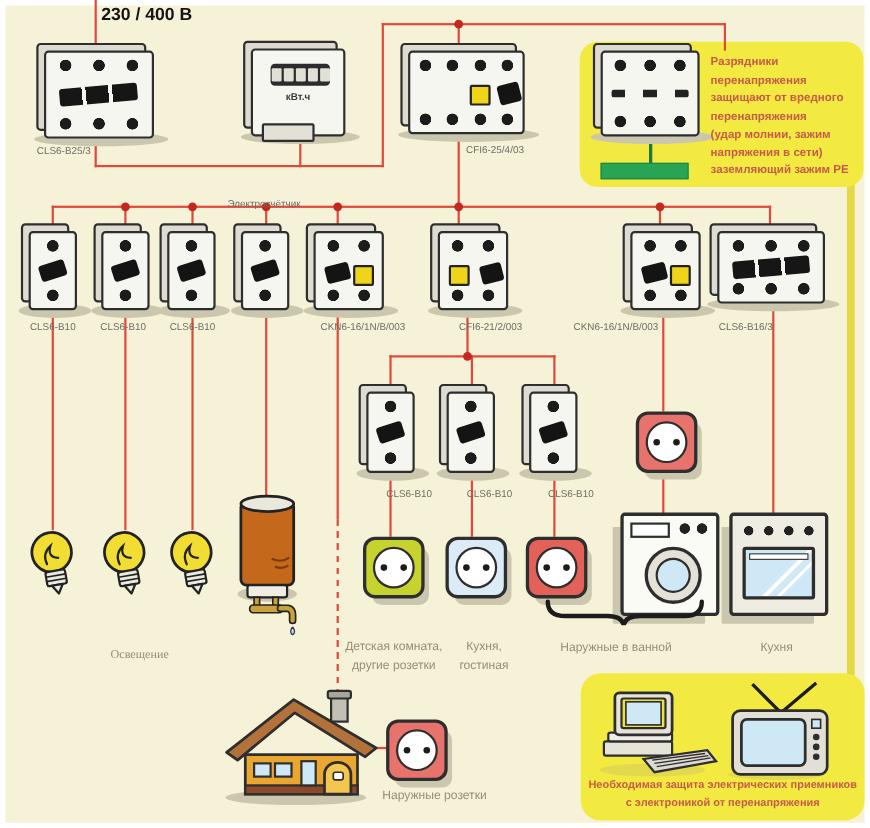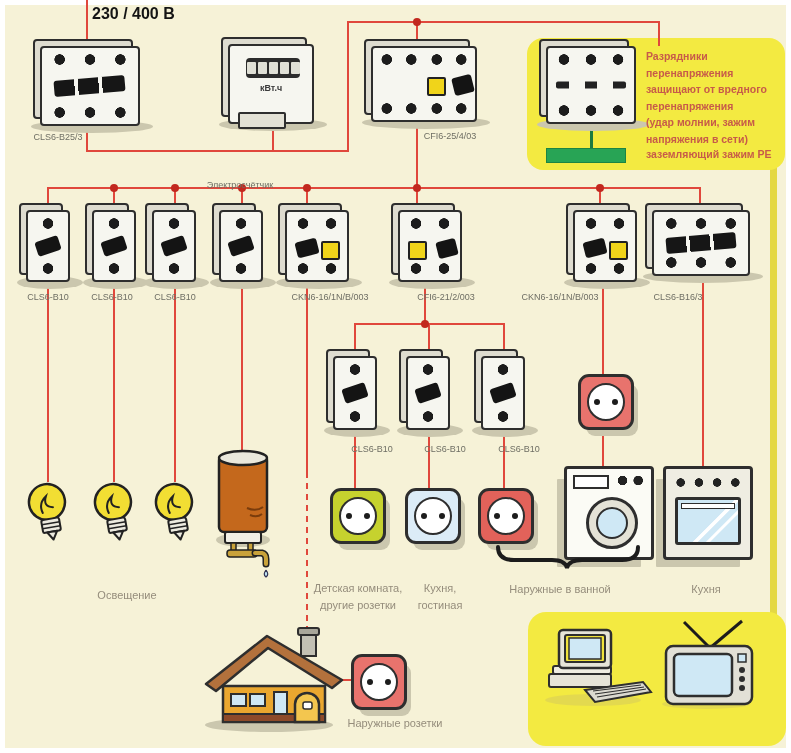--- a/index.html
+++ b/index.html
@@ -332,21 +332,21 @@
   <svg style="position:absolute;left:151px;top:478px;" width="48" height="66" viewBox="0 0 48 66">
     <g transform="rotate(-10 24 30)">
       <circle cx="24" cy="24" r="18" fill="#f2de33" stroke="#222" stroke-width="2.5"></circle>
       <path d="M18,34 Q15,24 24,18 Q19,28 29,30" fill="none" stroke="#222" stroke-width="2" stroke-linecap="round"></path>
       <rect x="15" y="41" width="18" height="13" rx="2" fill="#eceadf" stroke="#222" stroke-width="2"></rect>
       <line x1="15" y1="45.5" x2="33" y2="45.5" stroke="#222" stroke-width="1.5"></line>
       <line x1="15" y1="49.5" x2="33" y2="49.5" stroke="#222" stroke-width="1.5"></line>
       <polygon points="19,54 29,54 24,62" fill="#eceadf" stroke="#222" stroke-width="2" stroke-linejoin="round"></polygon>
     </g>
   </svg>
-  <div class="zonelbl" style="left:67px;top:589px;width:120px;">Освещение</div>
+  <div class="zonelbl" style="left:67px;top:589px;width:120px;font-family:Liberation Serif, serif;">Освещение</div>
 
   <svg style="position:absolute;left:215px;top:448px;" width="56" height="130" viewBox="0 0 56 130">
     <ellipse cx="28" cy="92" rx="27" ry="7" fill="#cbc7ae"></ellipse>
     <rect x="4" y="8" width="48" height="76" rx="5" fill="#c4681c" stroke="#222" stroke-width="2.5"></rect>
     <ellipse cx="28" cy="10" rx="24" ry="7" fill="#eae8dc" stroke="#222" stroke-width="2.5"></ellipse>
     <path d="M32,60 q9,4 16,-1" fill="none" stroke="#7a3c0c" stroke-width="2"></path>
     <path d="M35,67 q7,3 12,-1" fill="none" stroke="#7a3c0c" stroke-width="2"></path>
     <rect x="10" y="84" width="36" height="11" rx="2" fill="#f0eee4" stroke="#222" stroke-width="2"></rect>
     <rect x="16" y="95" width="5" height="8" fill="#c9a23a" stroke="#222" stroke-width="1.5"></rect>
     <rect x="33" y="95" width="5" height="8" fill="#c9a23a" stroke="#222" stroke-width="1.5"></rect>
@@ -415,14 +415,18 @@
     <line x1="60" y1="32" x2="34" y2="6" stroke="#1c1c1c" stroke-width="3"></line>
     <line x1="60" y1="32" x2="92" y2="5" stroke="#1c1c1c" stroke-width="3"></line>
     <ellipse cx="56" cy="88" rx="44" ry="5" fill="#e3d94f"></ellipse>
     <rect x="16" y="30" width="86" height="58" rx="7" fill="#e2e0d6" stroke="#2e2e2e" stroke-width="2.5"></rect>
     <rect x="24" y="38" width="58" height="42" rx="5" fill="#cfe8f5" stroke="#2e2e2e" stroke-width="2.5"></rect>
     <rect x="88" y="38" width="8" height="8" fill="#cfe8f5" stroke="#2e2e2e" stroke-width="1.5"></rect>
     <circle cx="92" cy="54" r="3" fill="#2e2e2e"></circle>
     <circle cx="92" cy="63" r="3" fill="#2e2e2e"></circle>
     <circle cx="92" cy="72" r="3" fill="#2e2e2e"></circle>
   </svg>
+  <div class="boxtxt" style="left:532px;top:706px;width:250px;text-align:center;font-size:10px;">
+    <div>Необходимая защита электрических приемников</div>
+    <div>с электроникой от перенапряжения</div>
+  </div>
 
 </div>
 
 </body></html>

